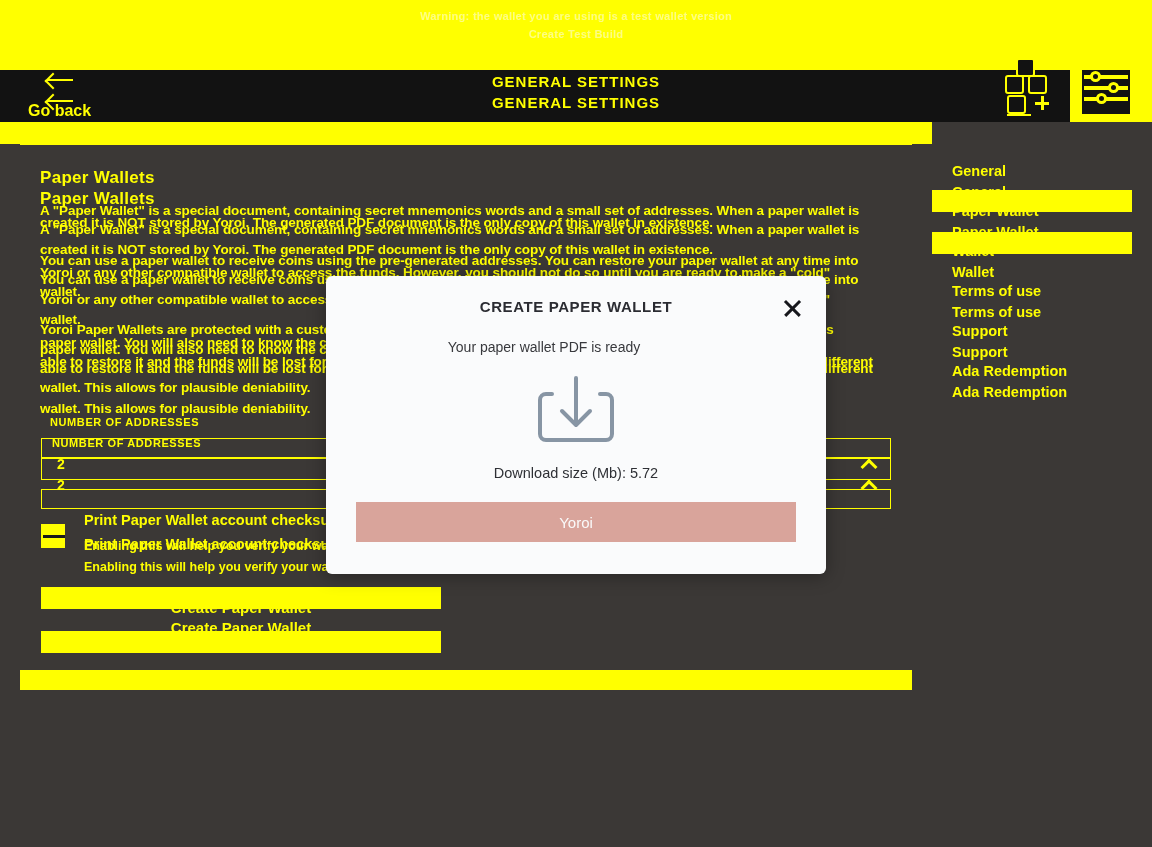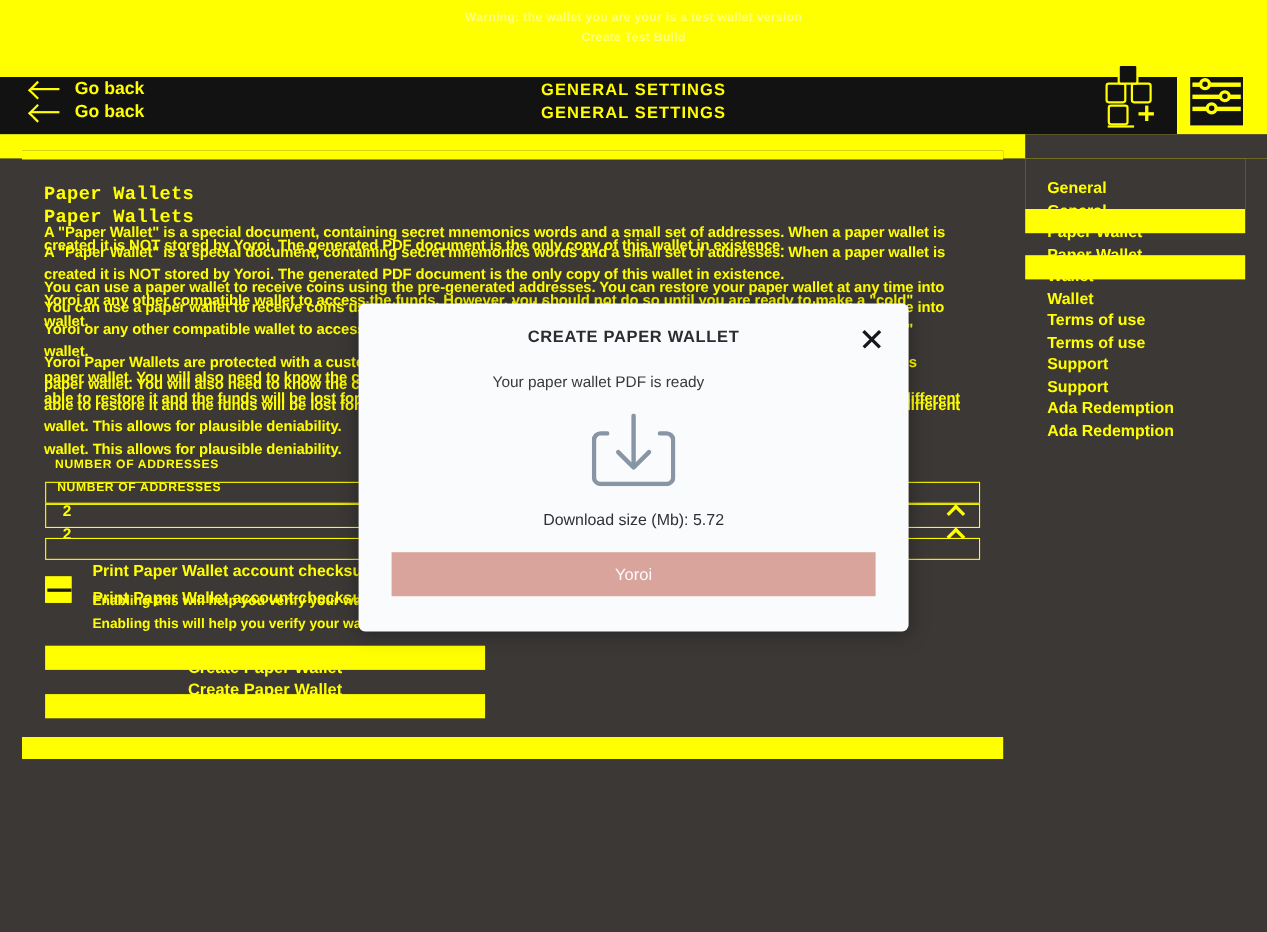--- a/index.html
+++ b/index.html
@@ -43,20 +43,21 @@
   .goback {
     position: absolute;
     left: 28px;
     display: flex;
     align-items: center;
     gap: 14px;
     color: #ffff00;
     font-size: 16px;
     font-weight: 600;
     cursor: pointer;
+    flex-direction: column;
   }
   .goback.g1 { top: 72px; }
   .goback.g2 { top: 93px; }
   .goback .arrow {
     width: 26px; height: 16px;
     position: relative;
     display: inline-block;
   }
   .goback .arrow::before {
     content: "";
@@ -190,21 +191,20 @@
   
   .tx {
     position: absolute;
     color: #ffff00;
     white-space: nowrap;
   }
   .h-title {
     font-size: 17px;
     font-weight: 800;
     letter-spacing: .3px;
-    font-family: Liberation Mono, monospace;
   }
   .para {
     font-size: 13.5px;
     font-weight: 700;
     line-height: 19px;
     letter-spacing: -.1px;
   }
 
   
   .lbl-caps {
@@ -382,21 +382,21 @@
     font-size: 15px;
     border: none;
     font-family: "Liberation Sans", sans-serif;
     cursor: pointer;
   }
 </style>
 </head>
 <body>
 
 <div id="top-banner">
-  <div class="ban-line l1">Warning: the wallet you are your is a test wallet version</div>
+  <div class="ban-line l1">Warning: the wallet you are using is a test wallet version</div>
   <div class="ban-line l2">Create Test Build</div>
 </div>
 
 <div id="navbar"></div>
 
 <div class="goback g1">
   <span class="arrow"></span>
   <span>Go back</span>
 </div>
 <div class="goback g2">

